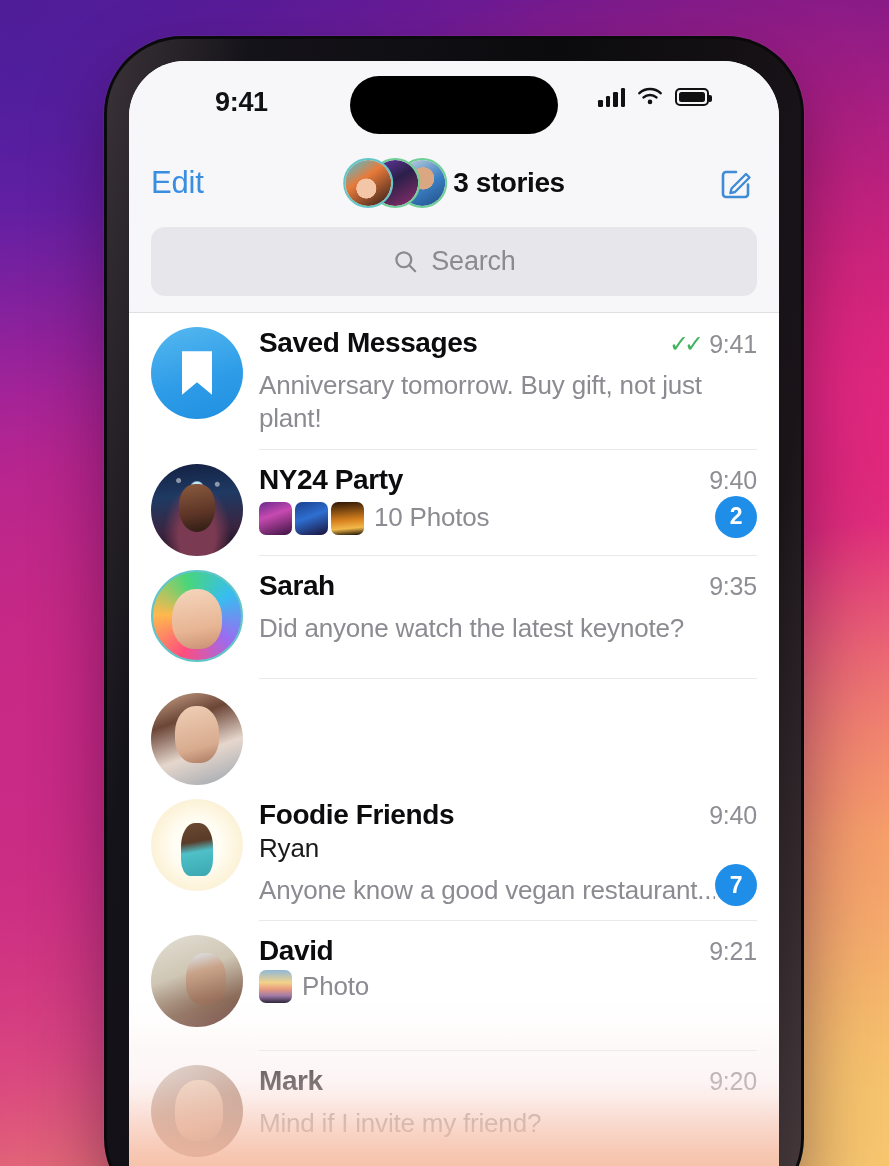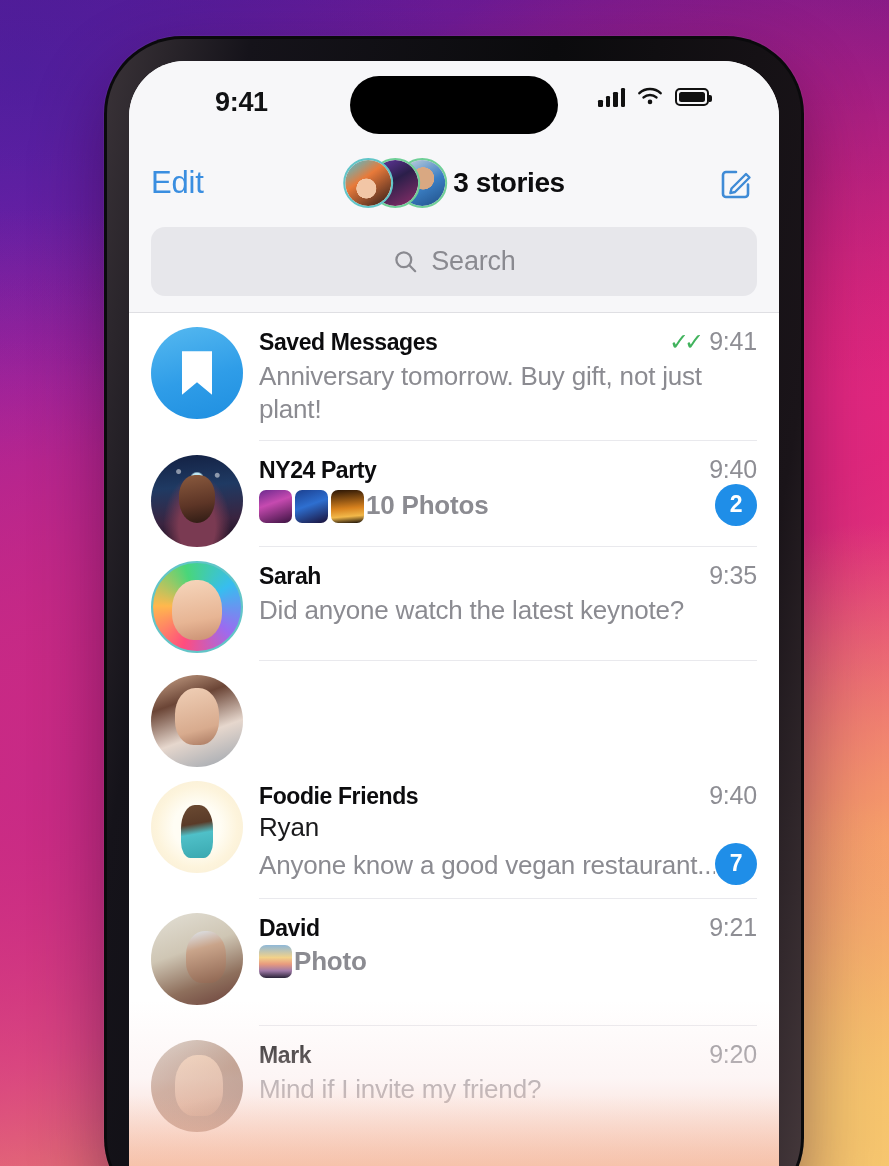--- a/index.html
+++ b/index.html
@@ -158,35 +158,35 @@
     flex:1 1 auto; min-width:0;
     padding-bottom:14px;
     position:relative;
   }
   .row-sep {
     position:absolute; left:0; right:0; bottom:0;
     height:1px; background:#e9e9ed;
   }
   .row-top { display:flex; align-items:baseline; }
   .row-title {
-    font-size:23px; font-weight:700; color:#0c0c0e;
+    font-size:28px; font-weight:700; color:#0c0c0e;
     letter-spacing:-0.4px; white-space:nowrap;
   }
   .row-meta {
     margin-left:auto; display:flex; align-items:center; gap:7px;
     padding-left:12px;
   }
   .row-time { font-size:25px; color:#8e8e94; letter-spacing:-0.2px; }
   .row-sender { font-size:26px; color:#1a1a1c; letter-spacing:-0.2px; margin-top:2px; }
   .row-preview {
     font-size:26px; color:#8b8b91; line-height:1.28;
-    letter-spacing:-0.2px; margin-top:4px;
+    letter-spacing:-0.2px; margin-top:10px;
     overflow:hidden;
   }
-  .preview-line { display:flex; align-items:center; gap:2px; margin-top:3px;font-weight:bold; }
+  .preview-line { display:flex; align-items:center; gap:10px; margin-top:3px; }
   .thumbs { display:flex; gap:3px; }
   .thumb { width:33px; height:33px; border-radius:7px; }
   .t-purple{ background:linear-gradient(160deg,#6b2a8e 0%,#c64ab0 40%,#3a1240 100%); }
   .t-blue{ background:linear-gradient(160deg,#1b3f8f 0%,#2e6fd0 45%,#1a1038 100%); }
   .t-orange{ background:linear-gradient(175deg,#2a1505 0%,#d8821e 55%,#f2b84a 78%,#120a04 100%); }
   .t-sunset{ background:linear-gradient(180deg,#8fb8d8 0%,#f2d28a 38%,#e89a7e 58%,#a07aa8 78%,#2a2438 100%); }
   .badge {
     min-width:42px; height:42px; padding:0 10px;
     border-radius:21px; background:#1f8ee8;
     color:#fff; font-size:23px; font-weight:700;

